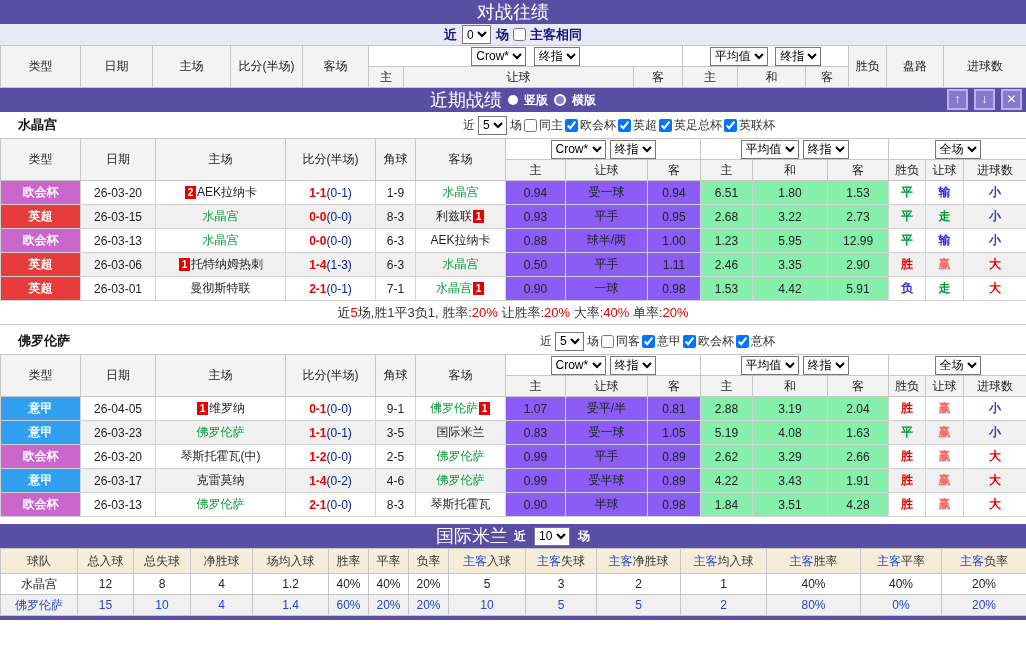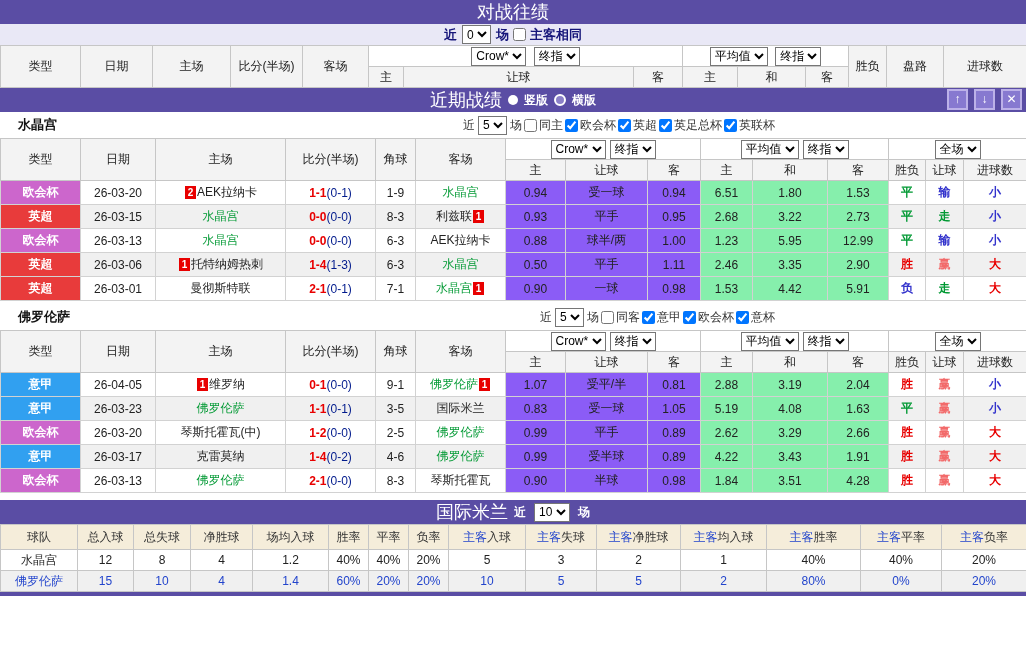--- a/index.html
+++ b/index.html
@@ -276,20 +276,21 @@
             <td class="cream">0.98</td>
             <td class="cblue">1.53</td>
             <td class="cblue">4.42</td>
             <td class="cblue">5.91</td>
             <td class="res-blue">负</td>
             <td class="res-green">走</td>
             <td class="res-red">大</td>
           </tr>
         </tbody>
       </table>
+      <div class="summary"><span>近</span><span class="red">5</span><span>场,胜1平3负1, 胜率:</span><span class="red">20%</span><span> 让胜率:</span><span class="red">20%</span><span> 大率:</span><span class="red">40%</span><span> 单率:</span><span class="red">20%</span></div>
     </div>
     <div class="team-section">
       <div class="team-filter">
         <span class="tname">佛罗伦萨</span>
         <div class="fright">
           <span class="flbl">近</span>
           <select><option>5</option></select>
           <span class="flbl">场</span>
           <input type="checkbox" style="">
           <span class="flbl">同客</span>

